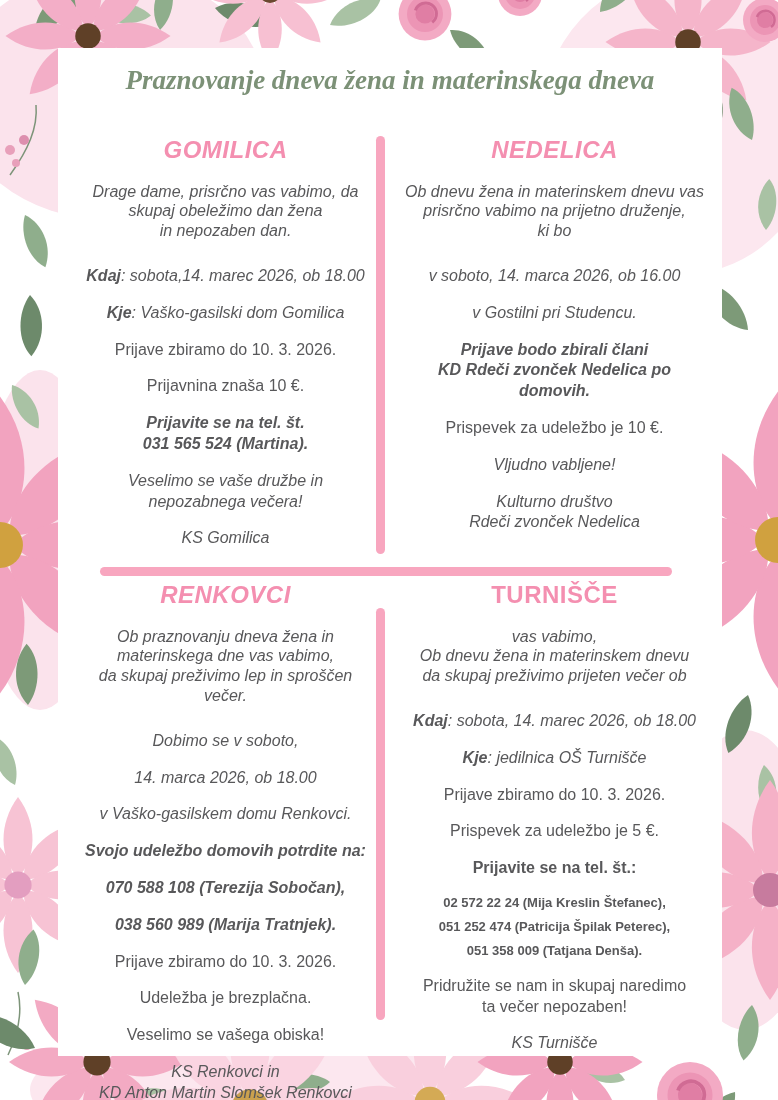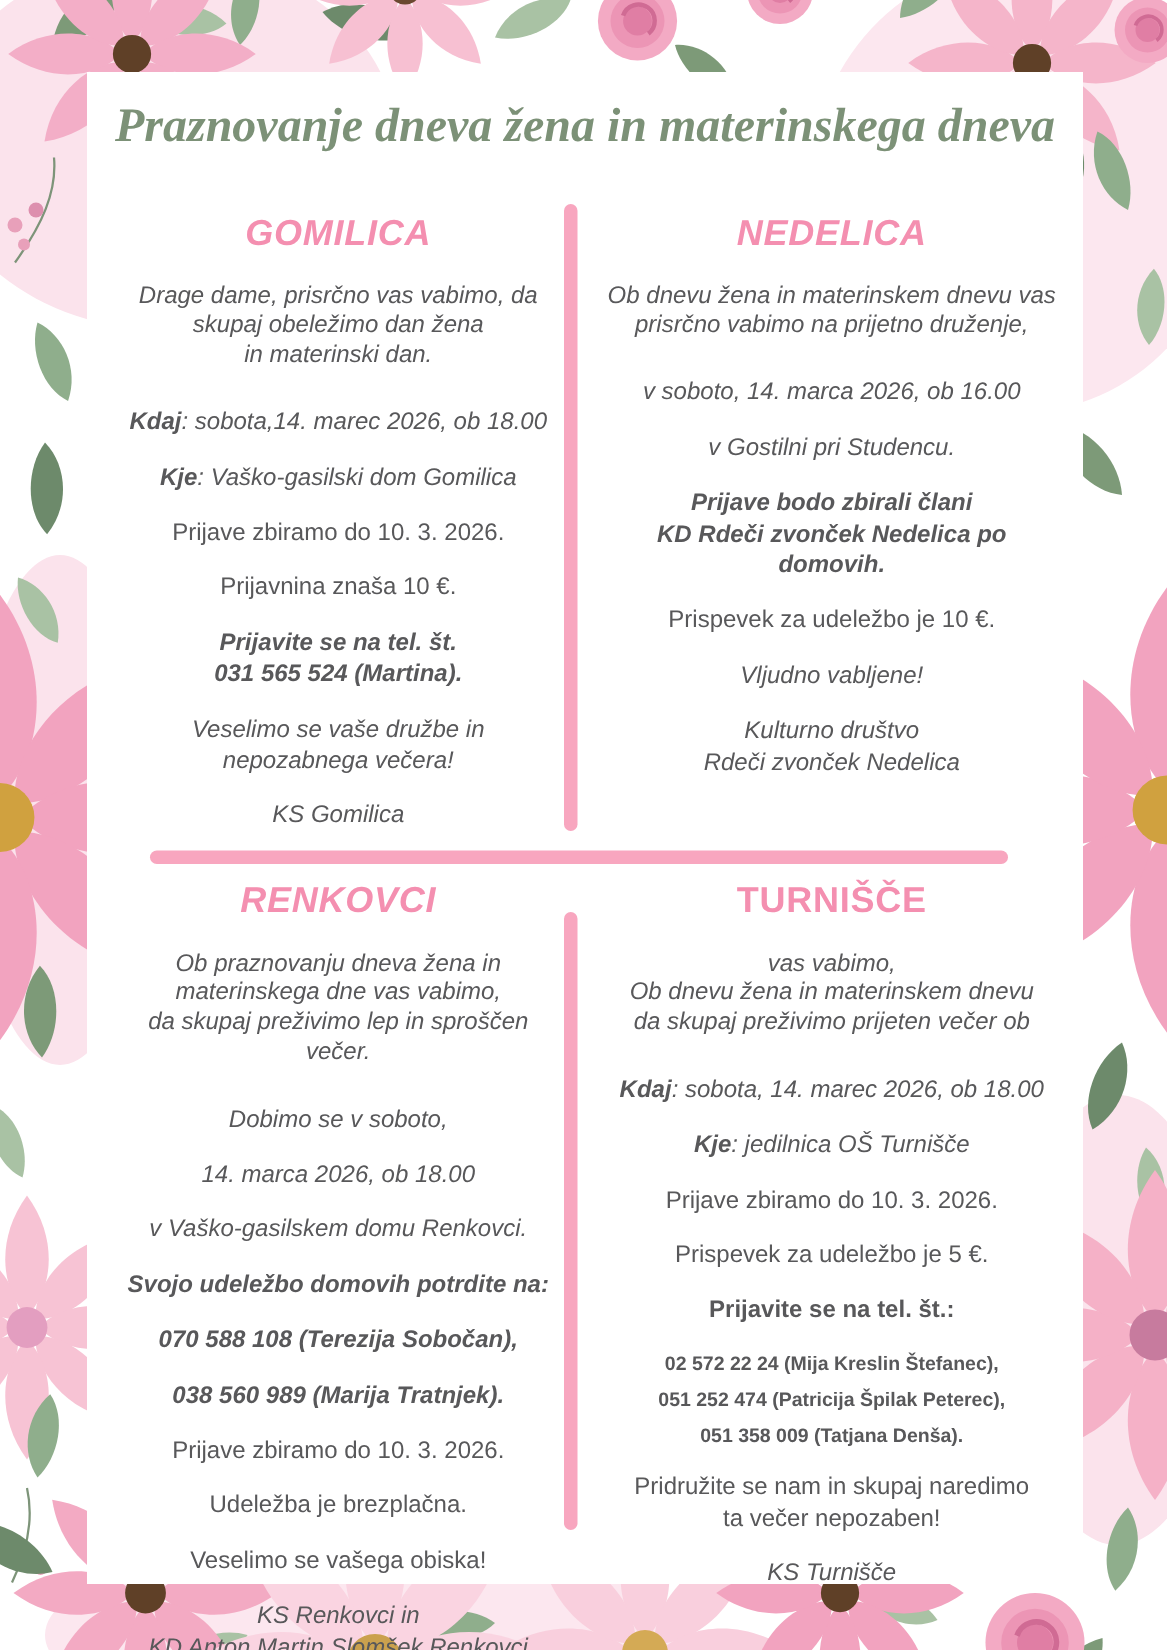--- a/index.html
+++ b/index.html
@@ -11,21 +11,21 @@
   }
   .floral{position:absolute;left:0;top:0;z-index:1;}
   .panel{
     position:absolute;left:58px;top:48px;width:664px;height:1008px;
     background:#fff;z-index:2;
   }
   .title{
     margin:16px 10px 0;text-align:center;
     font-family:"Liberation Serif","DejaVu Serif",serif;
     font-style:italic;font-weight:bold;
-    font-size:32px;line-height:1.2;color:#7c9177;
+    font-size:27px;line-height:1.2;color:#7c9177;
   }
   .grid{
     display:grid;grid-template-columns:1fr 1fr;grid-template-rows:445px auto;
     column-gap:26px;padding:0 16px;margin-top:38px;position:relative;z-index:3;
   }
   .sec{text-align:center;font-size:16px;line-height:1.3;}
   .sec-h{
     font-size:24px;font-weight:bold;color:#f48fb0;letter-spacing:.5px;
     margin:0 0 13px;
   }
@@ -143,21 +143,21 @@
   <div class="divider div-h"></div>
   <div class="divider div-v2"></div>
 
   <div class="grid">
 
     <div class="sec">
       <h2 class="sec-h it">GOMILICA</h2>
       <p class="it intro lines">
         <span>Drage dame, prisrčno vas vabimo, da</span>
         <span>skupaj obeležimo dan žena</span>
-        <span>in materinski dan.</span>
+        <span>in nepozaben dan.</span>
       </p>
       <p class="it"><b class="lbl">Kdaj</b><span>: sobota,14. marec 2026, ob 18.00</span></p>
       <p class="it"><b class="lbl">Kje</b><span>: Vaško-gasilski dom Gomilica</span></p>
       <p>Prijave zbiramo do 10. 3. 2026.</p>
       <p>Prijavnina znaša 10 €.</p>
       <p class="it b lines mt-md">
         <span>Prijavite se na tel. št.</span>
         <span>031 565 524 (Martina).</span>
       </p>
       <p class="it lines mt-md">
@@ -165,20 +165,21 @@
         <span>nepozabnega večera!</span>
       </p>
       <p class="it mt-md">KS Gomilica</p>
     </div>
 
     <div class="sec">
       <h2 class="sec-h it">NEDELICA</h2>
       <p class="it intro lines">
         <span>Ob dnevu žena in materinskem dnevu vas</span>
         <span>prisrčno vabimo na prijetno druženje,</span>
+        <span>ki bo</span>
       </p>
       <p class="it">v soboto, 14. marca 2026, ob 16.00</p>
       <p class="it">v Gostilni pri Studencu.</p>
       <p class="it b lines mt-lg">
         <span>Prijave bodo zbirali člani</span>
         <span>KD Rdeči zvonček Nedelica po</span>
         <span>domovih.</span>
       </p>
       <p class="mt-md">Prispevek za udeležbo je 10 €.</p>
       <p class="it mt-lg">Vljudno vabljene!</p>

